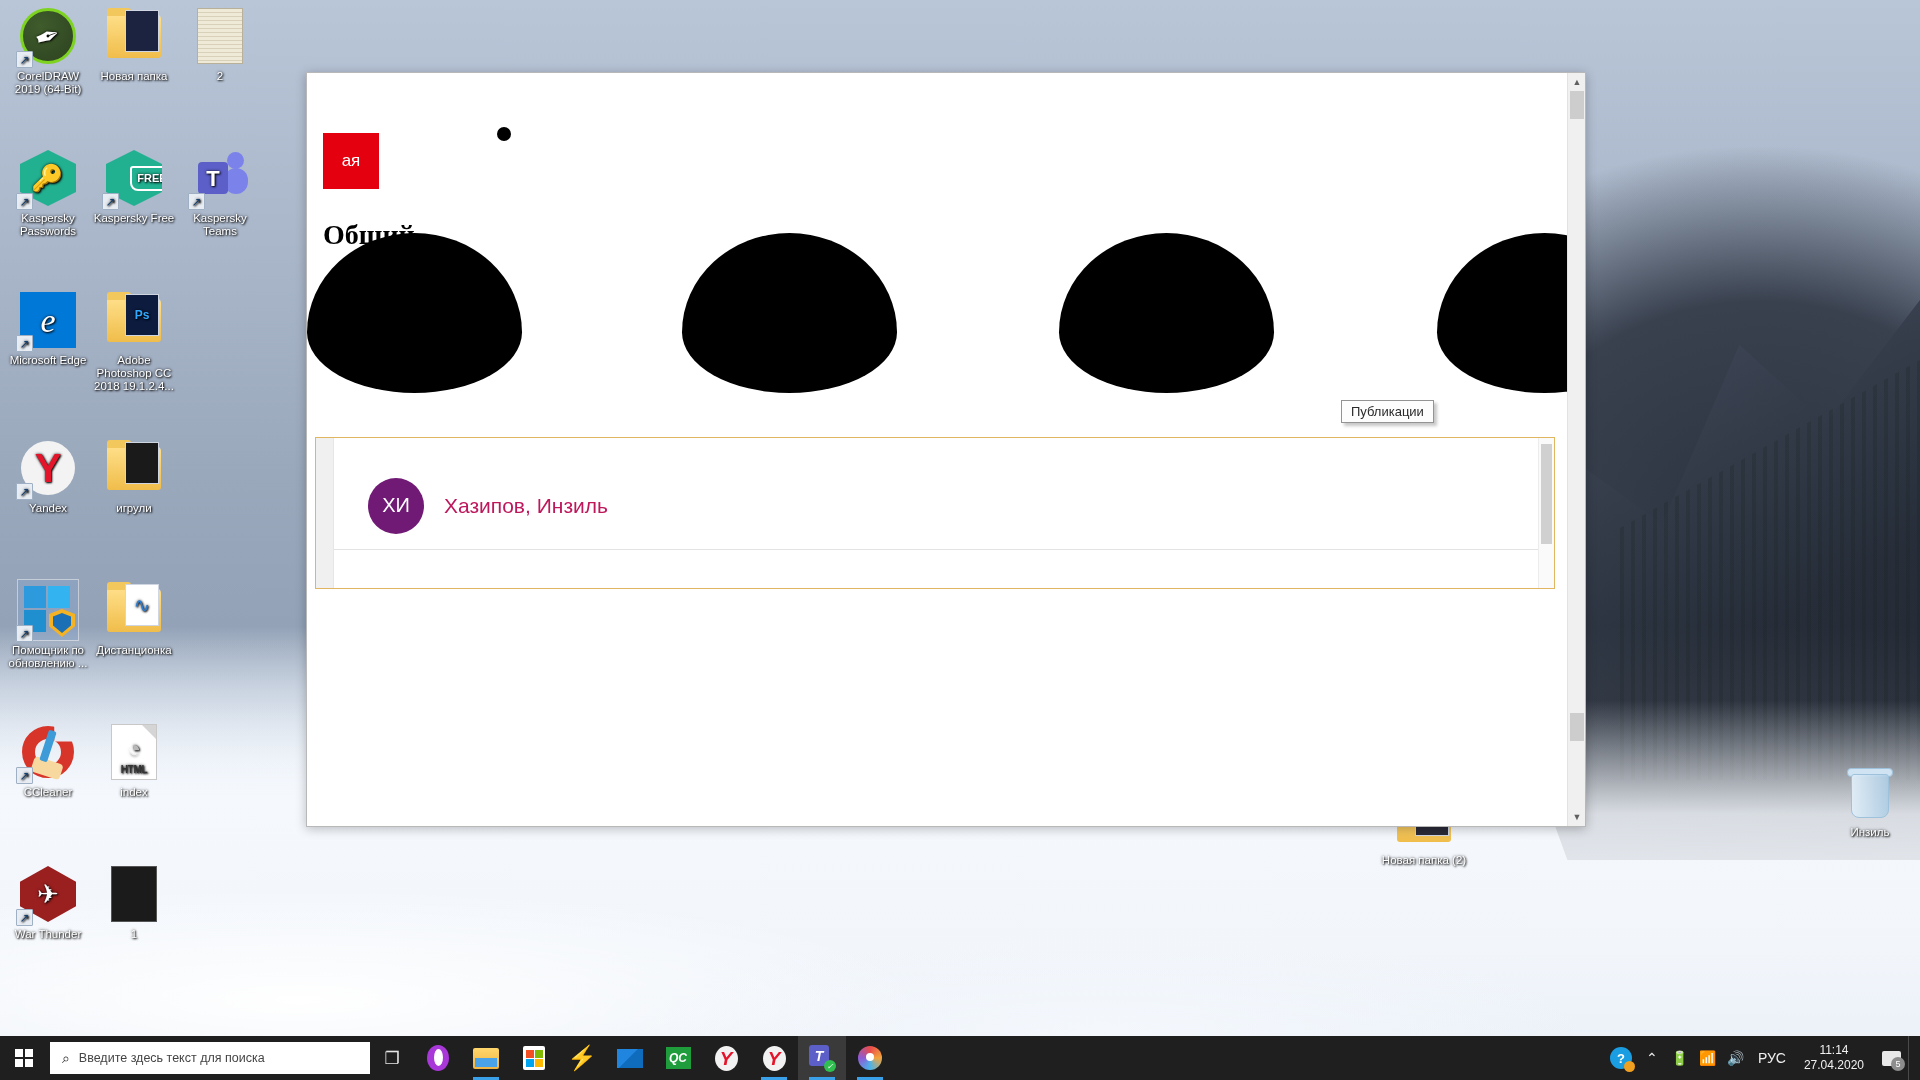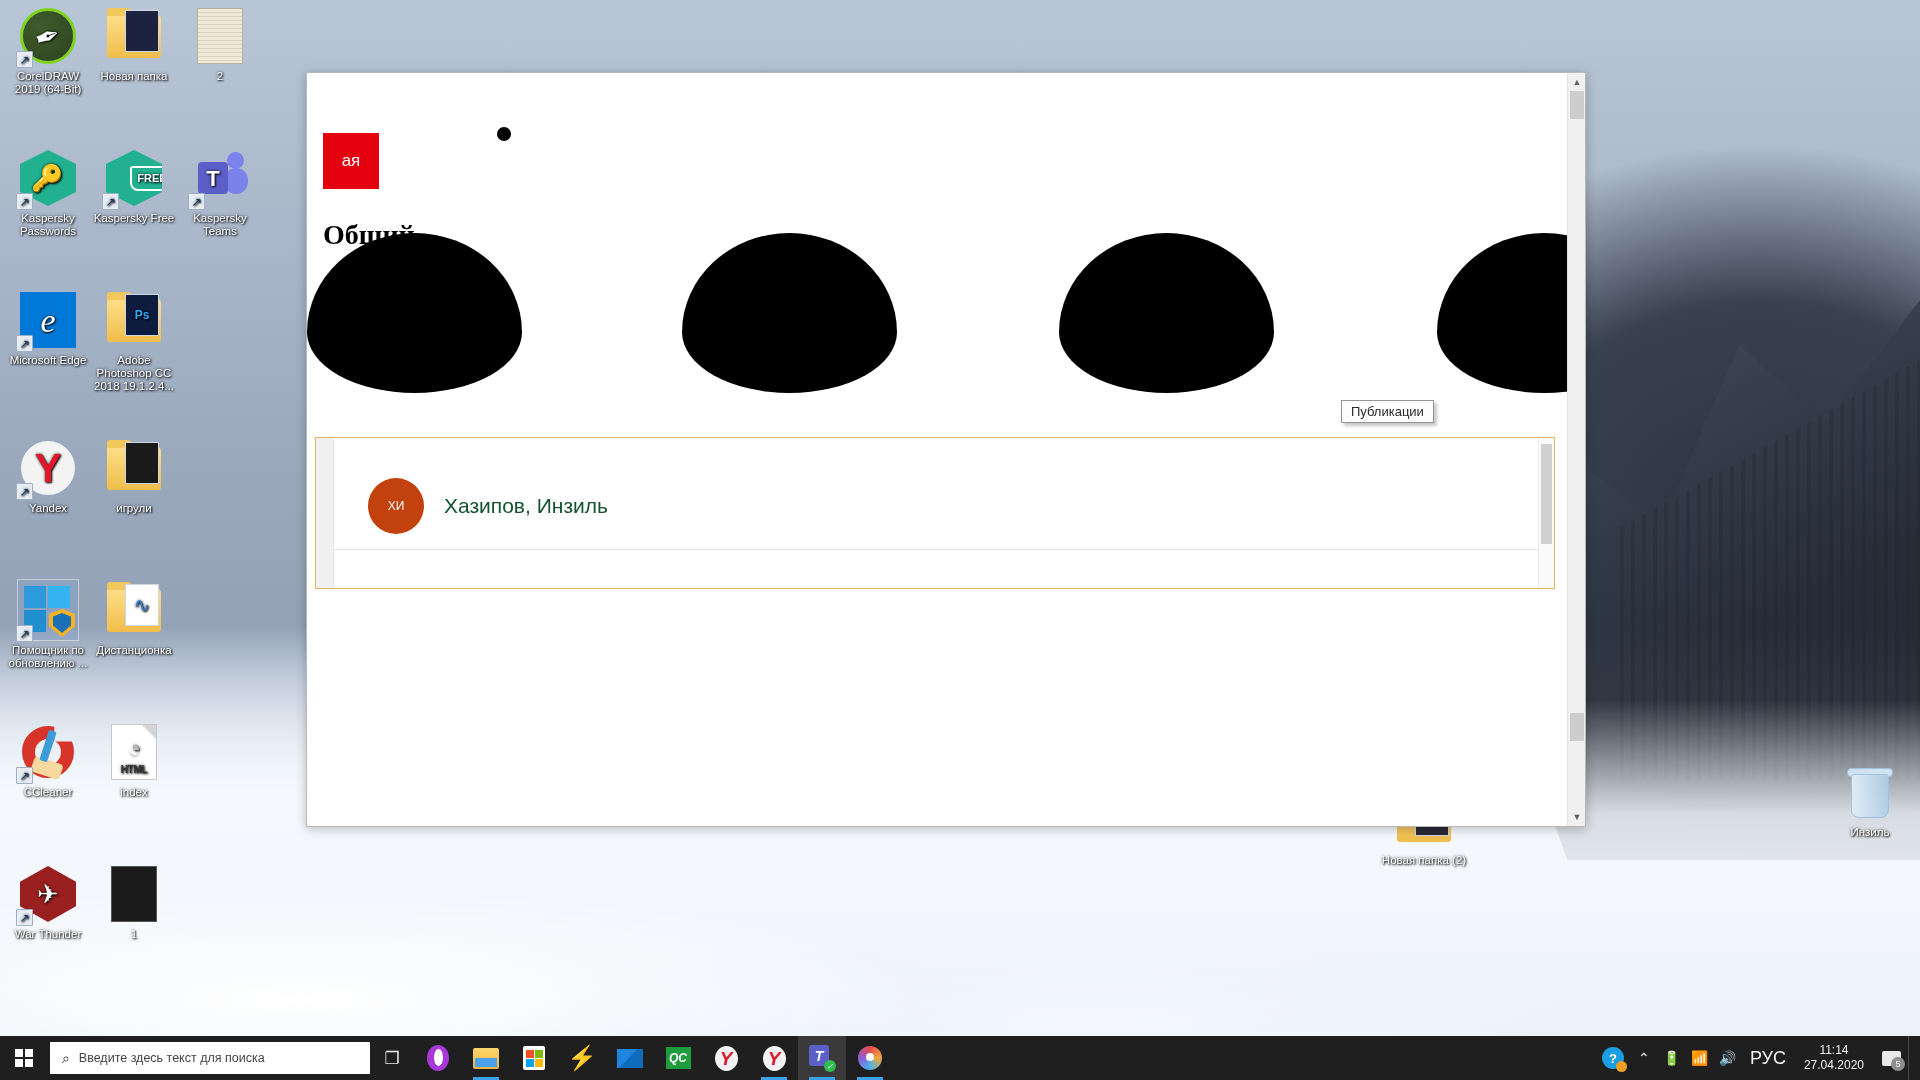--- a/index.html
+++ b/index.html
@@ -190,24 +190,24 @@
     position:absolute; left:8px; top:304px; width:1240px; height:152px;
     border:1px solid #e0b760; background:#fff; display:flex;
   }
   #card-scroll-left { width:18px; background:#f0f0f0; border-right:1px solid #e6e6e6; }
   #card-body { flex:1; position:relative; }
   #card-row {
     display:flex; align-items:center; gap:20px;
     padding:24px 0 0 34px; border-bottom:1px solid #e3e3e3; height:112px;
   }
   .avatar {
-    width:56px; height:56px; border-radius:50%; background:#c2410c;
-    color:#fff; font-size:12px; display:flex; align-items:center; justify-content:center;
-  }
-  .person-name { font-size:21px; color:#14532d; }
+    width:56px; height:56px; border-radius:50%; background:#701a75;
+    color:#fff; font-size:20px; display:flex; align-items:center; justify-content:center;
+  }
+  .person-name { font-size:21px; color:#be185d; }
   #card-scroll-right { position:absolute; right:0; top:0; width:16px; height:100%;
     background:#fafafa; border-left:1px solid #ececec; }
   #card-thumb { position:absolute; right:2px; top:6px; width:11px; height:100px; background:#d0d0d0; }
 
   
   #arches { position:absolute; left:0; right:18px; bottom:0; height:120px; }
   .arch { position:absolute; bottom:-40px; width:215px; height:160px;
     background:#000; border-radius:50% 50% 50% 50% / 62% 62% 38% 38%; }
 
   
@@ -267,21 +267,21 @@
     border-radius:50%; background:#fff; }
 
   #tray { margin-left:auto; display:flex; align-items:center; gap:0; padding-right:4px; color:#e9e9e9; }
   .tray-ic { width:28px; height:44px; display:flex; align-items:center; justify-content:center; font-size:14px; }
   #tray-help { width:22px; height:22px; border-radius:50%; background:#1b9de2;
     color:#fff; font-size:13px; font-weight:bold; display:flex; align-items:center;
     justify-content:center; position:relative; margin:0 6px 0 2px; }
   #tray-help .warn { position:absolute; right:-3px; bottom:-3px; width:11px; height:11px;
     border-radius:50%; background:#f0a020; }
   #clock { text-align:center; font-size:12px; line-height:15px; padding:0 10px; color:#f0f0f0; }
-  #lang { font-size:18px; padding:0 8px; color:#f0f0f0; }
+  #lang { font-size:14px; padding:0 8px; color:#f0f0f0; }
   #notif { width:34px; height:44px; display:flex; align-items:center;
     justify-content:center; position:relative; }
   #notif .bub { width:19px; height:15px; background:#e9e9e9; border-radius:2px; }
   #notif .cnt { position:absolute; right:3px; bottom:9px; width:14px; height:14px;
     border-radius:50%; background:#8d8d8d; color:#fff; font-size:9px;
     display:flex; align-items:center; justify-content:center; }
   #showdesk { width:8px; height:44px; border-left:1px solid #4a4a4a; }
 </style>
 </head>
 <body>

